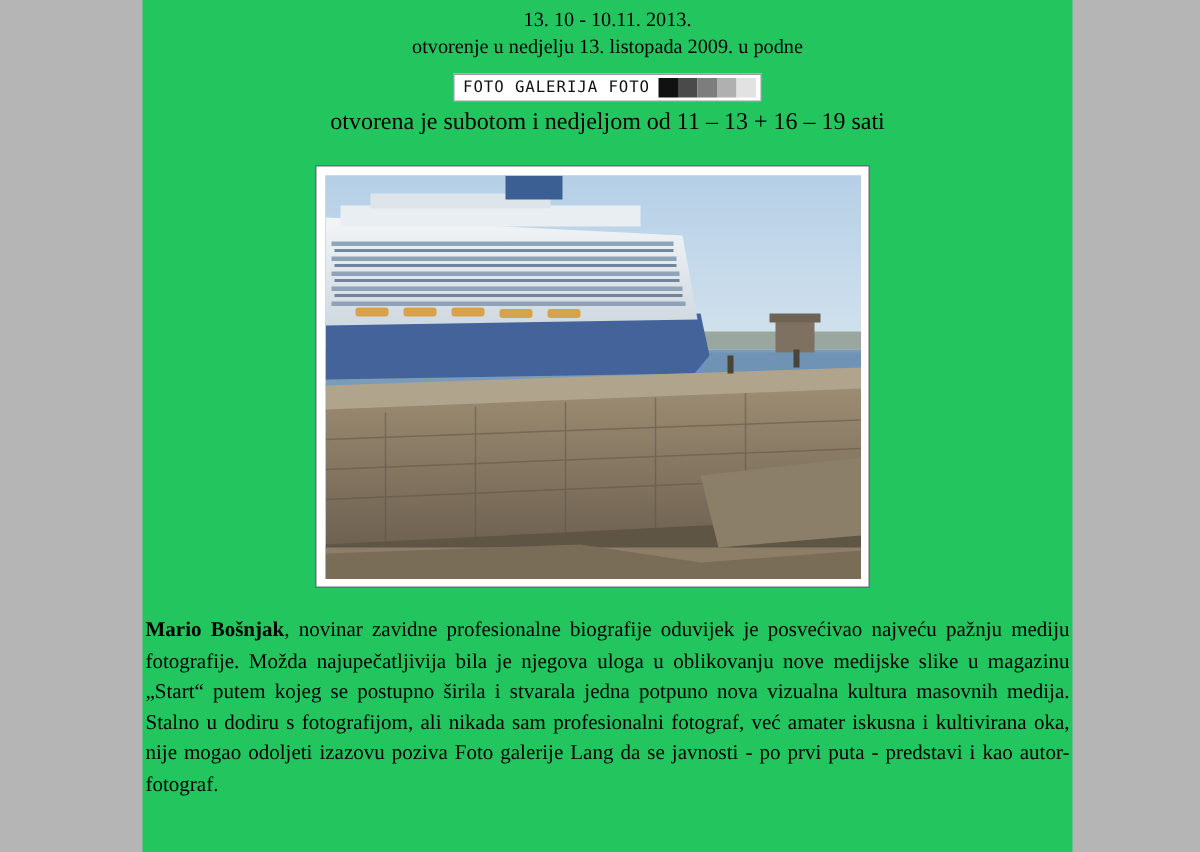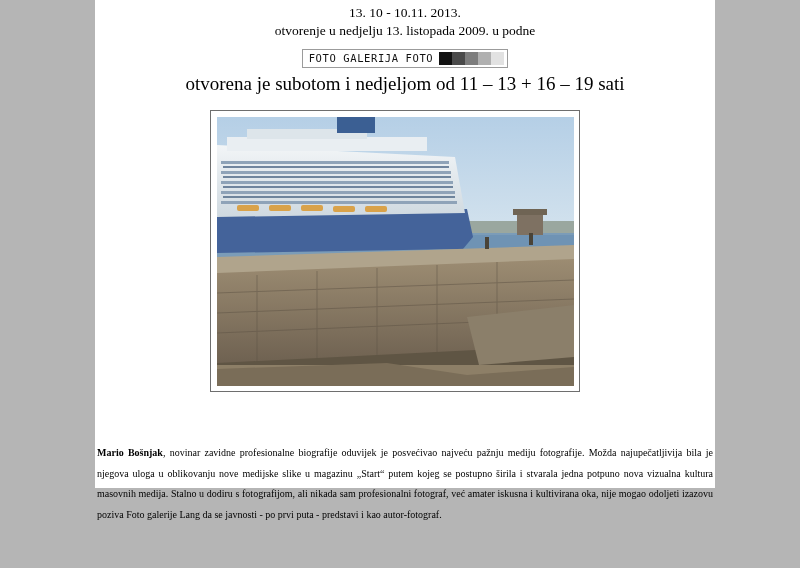--- a/index.html
+++ b/index.html
@@ -11,22 +11,22 @@
     height: 568px;
     background: #b5b5b5;
     font-family: "Liberation Serif", serif;
     overflow: hidden;
   }
   .page {
     position: absolute;
     left: 95px;
     top: 0;
     width: 620px;
-    height: 488px;
-    background: #ffffff;
+    height: 568px;
+    background: #22c55e;
   }
   .content {
     position: relative;
     width: 620px;
     height: 568px;
   }
   .head-lines {
     text-align: center;
     font-size: 13.5px;
     color: #000;
@@ -63,21 +63,21 @@
     display: flex;
     height: 13px;
     margin-right: 3px;
   }
   .sw {
     width: 13px;
     height: 13px;
   }
   .hours {
     text-align: center;
-    font-size: 19px;
+    font-size: 16px;
     margin-top: 5px;
     white-space: nowrap;
   }
 
   .photo-frame {
     position: absolute;
     left: 115px;
     top: 110px;
     width: 370px;
     height: 282px;
@@ -93,25 +93,25 @@
     width: 357px;
     height: 269px;
     overflow: hidden;
     background: #9fb4c4;
   }
   .photo-svg { display: block; }
 
   .body-text {
     position: absolute;
     left: 0;
-    top: 443px;
+    top: 411px;
     width: 620px;
     padding: 0 2px;
     box-sizing: border-box;
-    font-size: 10px;
+    font-size: 14px;
     line-height: 20.5px;
     text-align: justify;
     color: #000;
   }
   .body-text b { font-weight: bold; }
 </style>
 </head>
 <body>
 
 <div class="page">

